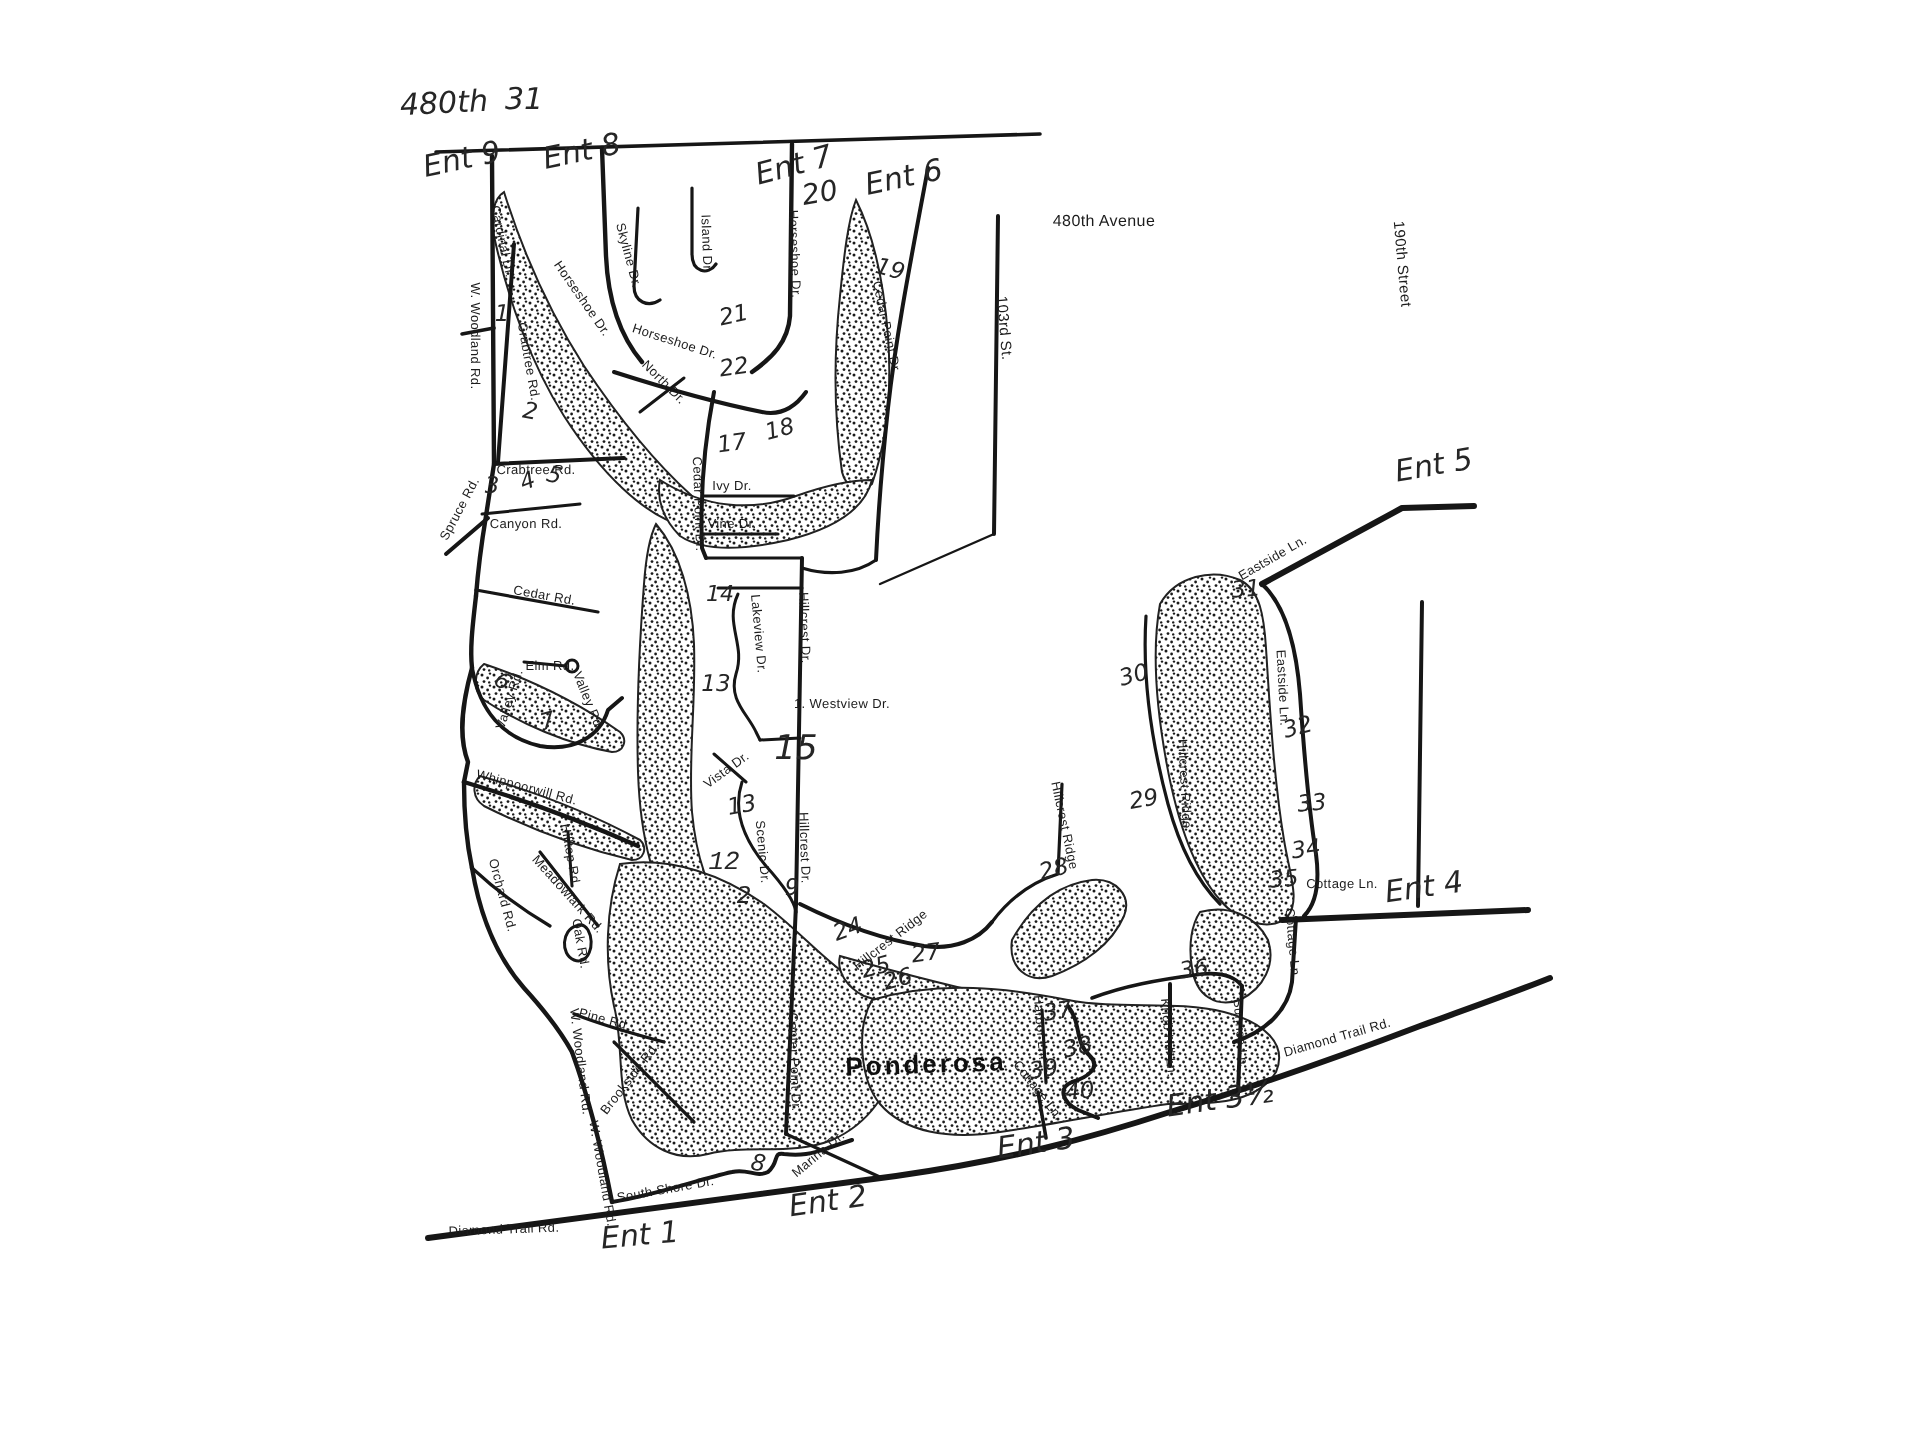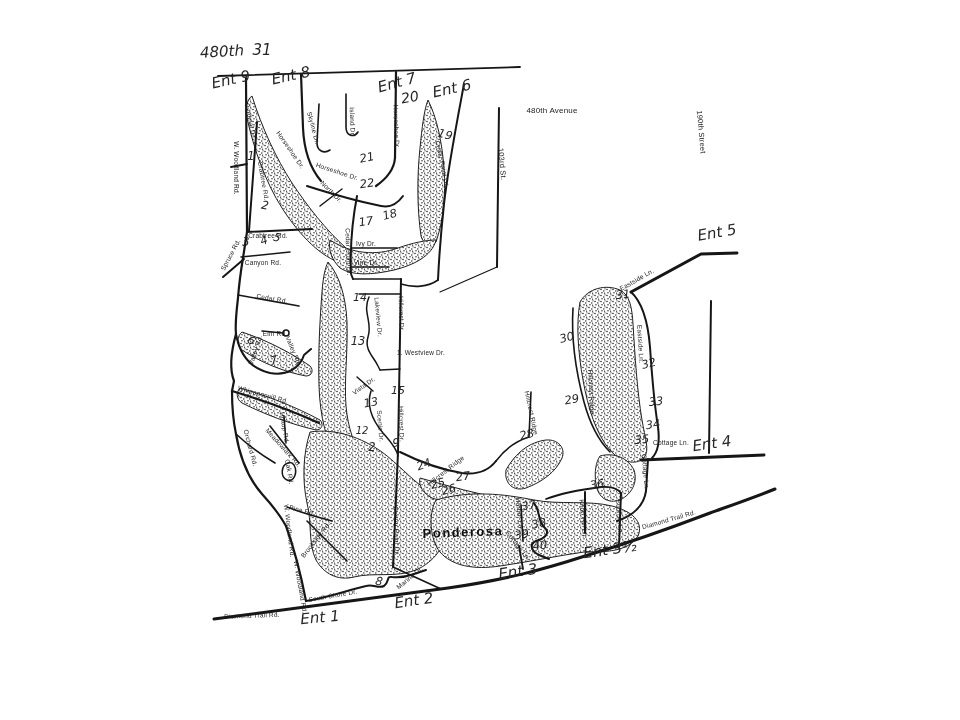--- a/index.html
+++ b/index.html
@@ -137,23 +137,23 @@
       <span class="lbl hand hand-num" style="left: 274px; top: 361px; font-size: 11.5px; transform: translate(-50%, -50%) rotate(-15deg);">7</span>
       <span class="lbl hand hand-num" style="left: 379px; top: 582px; font-size: 11.5px; transform: translate(-50%, -50%) rotate(10deg);">8</span>
       <span class="lbl hand hand-num" style="left: 445px; top: 135px; font-size: 11.5px; transform: translate(-50%, -50%) rotate(15deg);">19</span>
       <span class="lbl hand hand-num" style="left: 410px; top: 97px; font-size: 14px; transform: translate(-50%, -50%) rotate(-10deg);">20</span>
       <span class="lbl hand hand-num" style="left: 367px; top: 158px; font-size: 11.5px; transform: translate(-50%, -50%) rotate(-12deg);">21</span>
       <span class="lbl hand hand-num" style="left: 367px; top: 184px; font-size: 11.5px; transform: translate(-50%, -50%) rotate(-8deg);">22</span>
       <span class="lbl hand hand-num" style="left: 366px; top: 222px; font-size: 11.5px; transform: translate(-50%, -50%) rotate(-8deg);">17</span>
       <span class="lbl hand hand-num" style="left: 390px; top: 215px; font-size: 11.5px; transform: translate(-50%, -50%) rotate(-15deg);">18</span>
       <span class="lbl hand hand-num" style="left: 360px; top: 297px; font-size: 11px; transform: translate(-50%, -50%) rotate(0deg);">14</span>
       <span class="lbl hand hand-num" style="left: 358px; top: 342px; font-size: 11.5px; transform: translate(-50%, -50%) rotate(0deg);">13</span>
-      <span class="lbl hand hand-num" style="left: 398px; top: 390px; font-size: 11px; transform: translate(-50%, -50%) rotate(0deg);">15</span>
+      <span class="lbl hand hand-num" style="left: 398px; top: 375px; font-size: 17px; transform: translate(-50%, -50%) rotate(0deg);">15</span>
       <span class="lbl hand hand-num" style="left: 371px; top: 403px; font-size: 11.5px; transform: translate(-50%, -50%) rotate(-10deg);">13</span>
-      <span class="lbl hand hand-num" style="left: 362px; top: 431px; font-size: 10px; transform: translate(-50%, -50%) rotate(0deg);">12</span>
+      <span class="lbl hand hand-num" style="left: 362px; top: 431px; font-size: 13px; transform: translate(-50%, -50%) rotate(0deg); font-family: Liberation Mono, monospace;">12</span>
       <span class="lbl hand hand-num" style="left: 372px; top: 448px; font-size: 11.5px; transform: translate(-50%, -50%) rotate(0deg);">2</span>
       <span class="lbl hand hand-num" style="left: 396px; top: 444px; font-size: 11.5px; transform: translate(-50%, -50%) rotate(0deg);">9</span>
       <span class="lbl hand hand-num" style="left: 424px; top: 465px; font-size: 11.5px; transform: translate(-50%, -50%) rotate(-20deg);">24</span>
       <span class="lbl hand hand-num" style="left: 438px; top: 484px; font-size: 11.5px; transform: translate(-50%, -50%) rotate(-15deg);">25</span>
       <span class="lbl hand hand-num" style="left: 449px; top: 490px; font-size: 11.5px; transform: translate(-50%, -50%) rotate(-15deg);">26</span>
       <span class="lbl hand hand-num" style="left: 463px; top: 477px; font-size: 11.5px; transform: translate(-50%, -50%) rotate(-8deg);">27</span>
       <span class="lbl hand hand-num" style="left: 527px; top: 435px; font-size: 11.5px; transform: translate(-50%, -50%) rotate(-15deg);">28</span>
       <span class="lbl hand hand-num" style="left: 572px; top: 400px; font-size: 11.5px; transform: translate(-50%, -50%) rotate(-10deg);">29</span>
       <span class="lbl hand hand-num" style="left: 567px; top: 338px; font-size: 11.5px; transform: translate(-50%, -50%) rotate(-15deg);">30</span>
       <span class="lbl hand hand-num" style="left: 623px; top: 295px; font-size: 11.5px; transform: translate(-50%, -50%) rotate(-5deg);">31</span>

